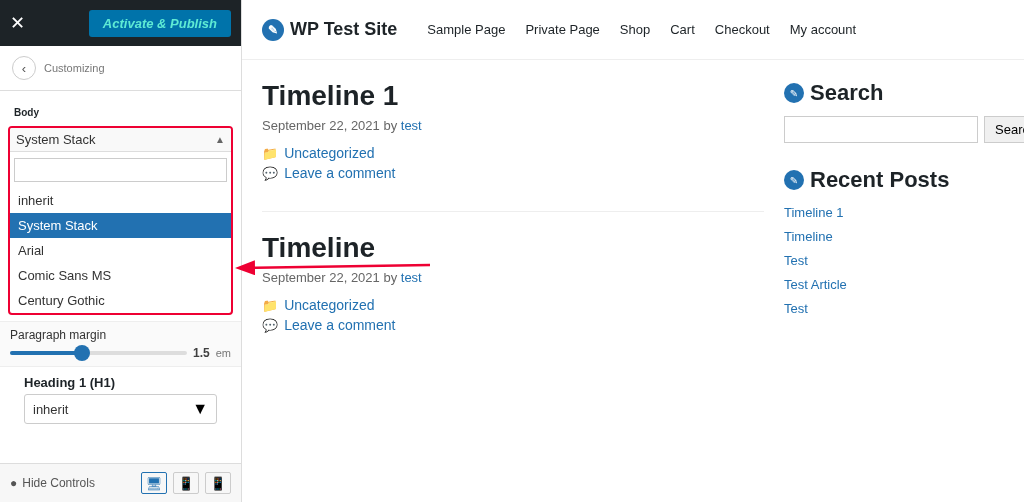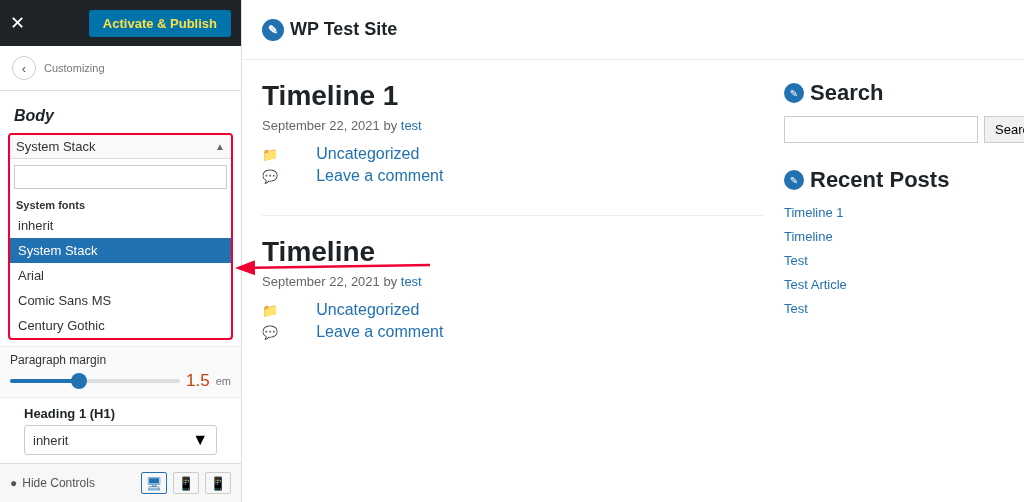--- a/index.html
+++ b/index.html
@@ -28,27 +28,28 @@
     .close-btn {
       color: #fff;
       font-size: 18px;
       cursor: pointer;
       background: none;
       border: none;
       line-height: 1;
     }
     .publish-btn {
       background: #0073aa;
-      color: #fde047;
+      color: #5eead4;
       border: none;
       border-radius: 3px;
       padding: 6px 14px;
       font-size: 13px;
       cursor: pointer;
       font-weight: 600;
+      font-style: italic;
     }
     .customizer-breadcrumb {
       display: flex;
       align-items: center;
       padding: 10px 12px;
       border-bottom: 1px solid #ddd;
       flex-shrink: 0;
       gap: 8px;
     }
     .back-arrow {
@@ -65,25 +66,24 @@
     .breadcrumb-sub { font-size: 11px; color: #777; }
     .breadcrumb-title { font-size: 18px; font-weight: 600; color: #1d2327; }
 
     .panel-content {
       flex: 1;
       overflow-y: auto;
       padding: 10px 0;
     }
 
     .section-label {
-      font-size: 16px;
+      font-size: 10px;
       font-weight: 600;
       color: #1d2327;
       padding: 6px 14px 4px;
-      font-style: italic;
     }
 
     .font-select-row {
       display: flex;
       align-items: center;
       padding: 4px 6px;
       border-bottom: 1px solid #ddd;
       background: #f9f9f9;
     }
     .font-select-value {
@@ -151,21 +151,21 @@
     }
     .slider-thumb {
       width: 16px; height: 16px;
       background: #2271b1;
       border-radius: 50%;
       position: absolute;
       top: -6px;
       left: 36%;
       cursor: pointer;
     }
-    .slider-value { font-size: 17px; color: #c2410c; white-space: nowrap; }
+    .slider-value { font-size: 12px; color: #404040; white-space: nowrap; font-weight: bold; }
     .slider-unit { font-size: 11px; color: #777; }
 
     .heading-section {
       padding: 8px 24px 4px;
       border-top: 1px solid #eee;
     }
     .heading-section-label { font-size: 13px; font-weight: 600; color: #1d2327; margin-bottom: 4px; }
 
     .simple-select-row {
       display: flex;
@@ -237,21 +237,21 @@
       display: flex;
       padding: 20px;
       gap: 20px;
     }
     .main-content { flex: 1; }
     .post-item { margin-bottom: 30px; }
     .post-title { font-size: 28px; font-weight: 700; color: #1d2327; margin-bottom: 6px; }
     .post-meta { font-size: 13px; color: #666; margin-bottom: 12px; }
     .post-meta a { color: #2271b1; text-decoration: none; }
     .post-footer { display: flex; flex-direction: column; gap: 4px; }
-    .post-footer a { color: #2271b1; font-size: 16px; text-decoration: none; margin-left: 32px; }
+    .post-footer a { color: #2271b1; font-size: 14px; text-decoration: none; }
     .post-footer-item { display: flex; align-items: center; gap: 6px; font-size: 13px; color: #555; }
     .post-divider { border: none; border-top: 1px solid #eee; margin: 20px 0; }
 
     .sidebar {
       width: 220px;
       flex-shrink: 0;
     }
     .widget { margin-bottom: 24px; }
     .widget-title-row { display: flex; align-items: center; gap: 6px; margin-bottom: 10px; }
     .widget-icon { width: 20px; height: 20px; background: #2271b1; border-radius: 50%; display: flex; align-items: center; justify-content: center; color: #fff; font-size: 10px; }
@@ -295,21 +295,20 @@
 
       <div class="font-select-row">
         <span class="font-select-value">System Stack</span>
         <span class="select-arrow">▲</span>
       </div>
 
       <div style="padding: 2px 4px;">
         <input class="dropdown-search-input" type="text" style="">
       </div>
 
-      <div class="dropdown-group-label">System fonts</div>
 
       <div class="dropdown-item">inherit</div>
       <div class="dropdown-item selected">System Stack</div>
       <div class="dropdown-item">Arial</div>
       <div class="dropdown-item">Comic Sans MS</div>
       <div class="dropdown-item">Century Gothic</div>
     </div>
 
     <div class="paragraph-margin-section">
       <div class="paragraph-margin-label">Paragraph margin</div>
@@ -344,20 +343,28 @@
     </div>
   </div>
 </div>
 
 <div class="site-preview">
   <nav class="site-nav">
     <div class="site-logo">
       <div class="logo-icon">✎</div>
       <span class="logo-text">WP Test Site</span>
     </div>
+    <div class="nav-links">
+      <a class="nav-link">Sample Page</a>
+      <a class="nav-link">Private Page</a>
+      <a class="nav-link">Shop</a>
+      <a class="nav-link">Cart</a>
+      <a class="nav-link">Checkout</a>
+      <a class="nav-link">My account</a>
+    </div>
   </nav>
 
   <div class="site-content">
     <div class="main-content">
 
       <div class="post-item">
         <div class="post-title">Timeline 1</div>
         <div class="post-meta">
           <span>September 22, 2021</span>
           <span> by </span>

